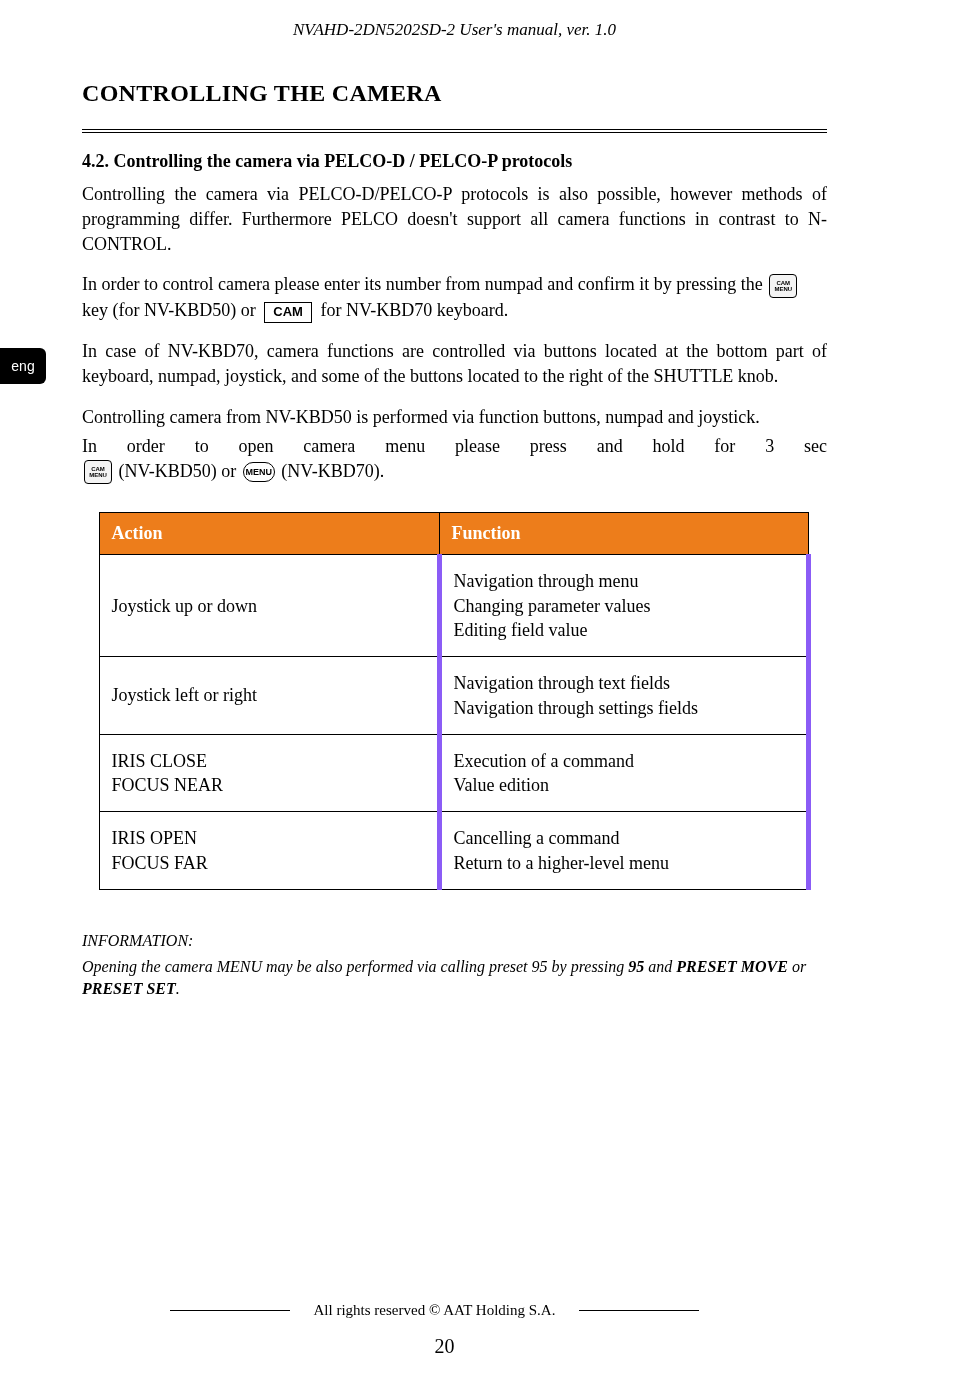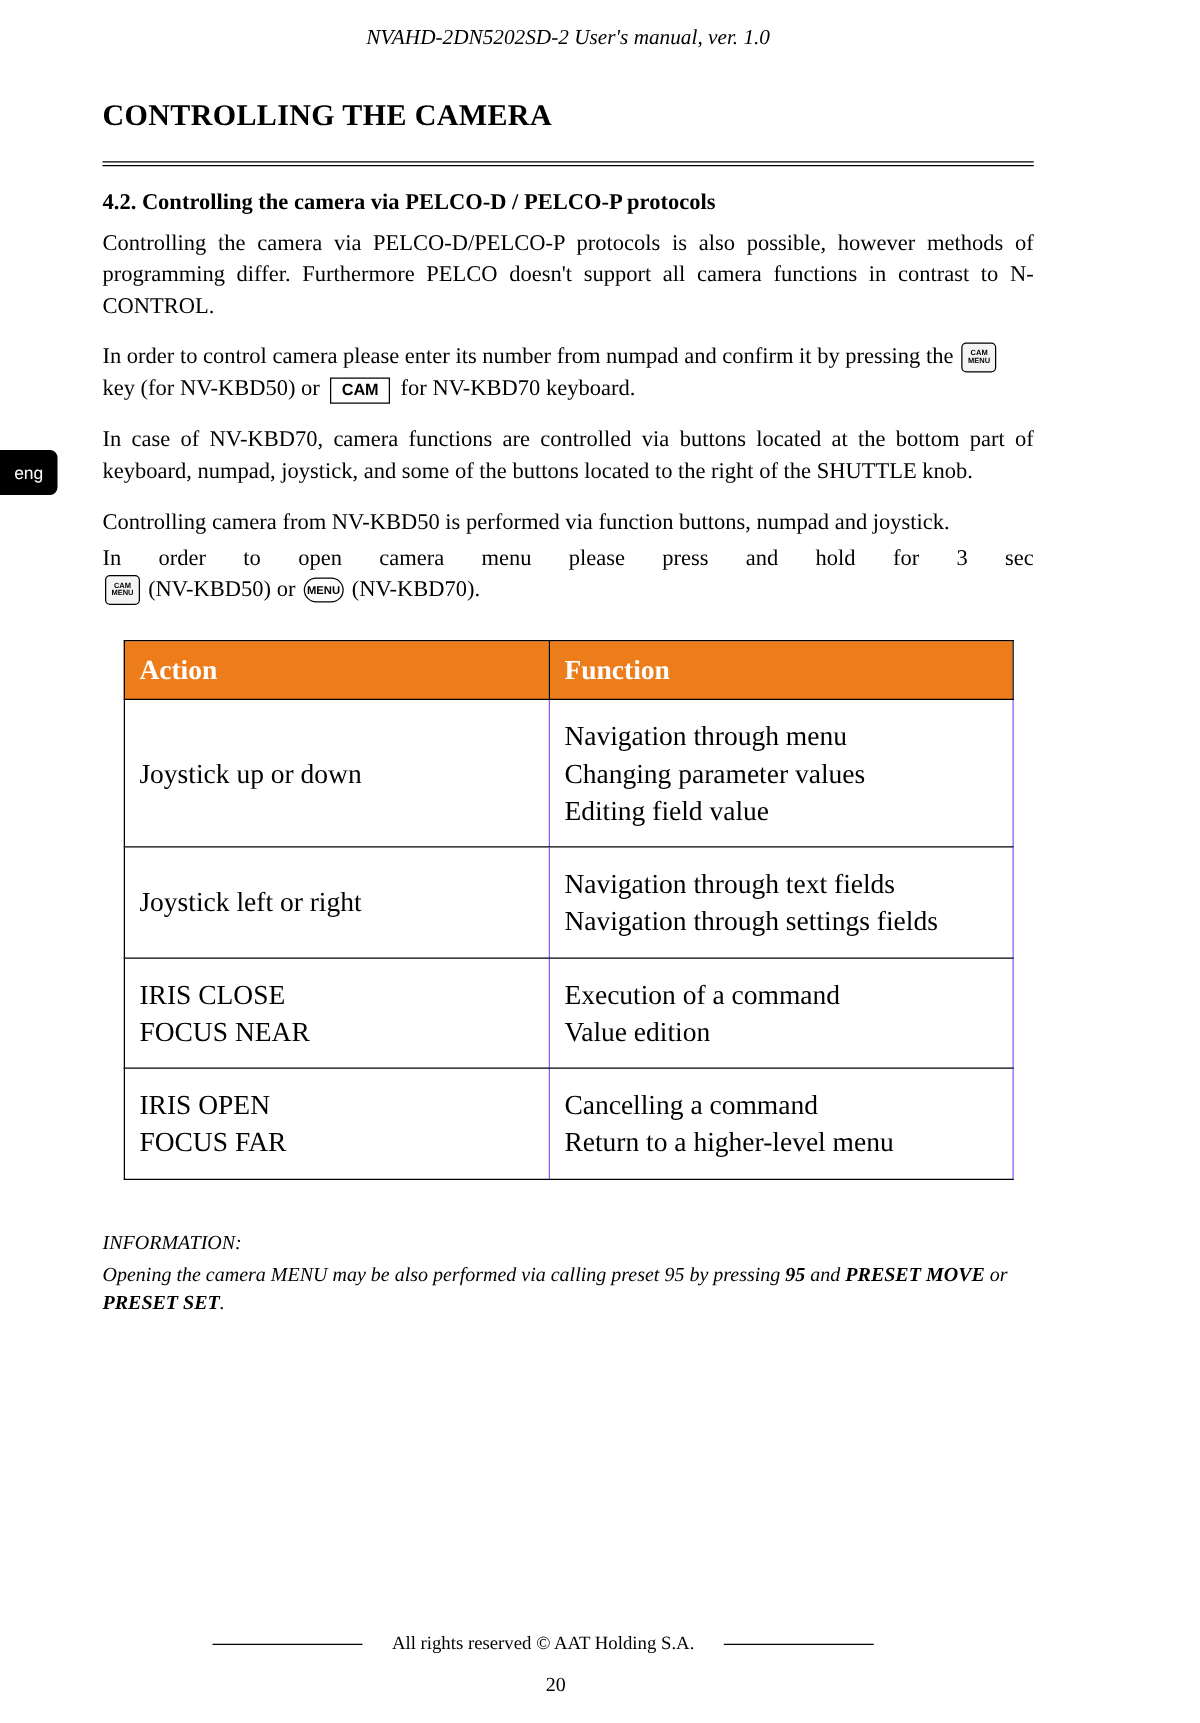--- a/index.html
+++ b/index.html
@@ -40,21 +40,21 @@
     margin: 0 0 10px 0;
   }
   p.body {
     font-size: 18px;
     line-height: 1.38;
     margin: 0 0 16px 0;
     text-align: justify;
   }
   .eng-tab {
     position: absolute;
-    left: 0; top: 360px;
+    left: 0; top: 348px;
     width: 46px; height: 36px;
     background: #000; color: #fff;
     font-family: Arial, Helvetica, sans-serif;
     font-size: 14px;
     display: flex; align-items: center; justify-content: center;
     border-top-right-radius: 6px;
     border-bottom-right-radius: 6px;
   }
   .key-cam-menu {
     display: inline-flex; flex-direction: column;
@@ -81,35 +81,35 @@
     width: 32px; height: 20px;
     border: 1.3px solid #000; border-radius: 10px;
     font-family: Arial, Helvetica, sans-serif; font-weight: bold; font-size: 9px;
     margin: 0 2px;
   }
   .nowrap { white-space: nowrap; }
   .tbl {
     margin: 28px auto 0 auto;
     border-collapse: collapse;
     width: 712px;
-    font-size: 22px;
+    font-size: 18px;
     border-radius: 16px;
   }
   .tbl th {
     background: #ed7d1b;
     color: #fff;
     text-align: left;
     font-weight: bold;
     padding: 10px 12px;
     border: 1px solid #000;
     border-top: 1px solid #000;
   }
   .tbl td {
     border-left: 1px solid #000;
-    border-right: 1px solid #8b5cf6;
+    border-right: 5px solid #8b5cf6;
     border-bottom: 1px solid #000;
     padding: 14px 12px;
     vertical-align: middle;
     line-height: 1.35;
   }
   .tbl td:first-child { width: 340px; }
   .info-block { margin-top: 40px; }
   .info-block p { font-size: 16px; font-style: italic; margin: 0 0 4px 0; line-height: 1.38; }
   .info-block .emib { font-weight: bold; font-style: italic; margin-top: 18px; }
   .footer {
@@ -121,21 +121,21 @@
   .footer-line-wrap {
     display: flex; align-items: center; justify-content: center;
     gap: 24px;
     padding: 0 82px 0 82px;
     margin-left: -20px;
   }
   .footer-line-wrap .hr {
     flex: 0 0 120px; height: 1.5px; background: #000;
   }
   .footer-text { font-size: 15px; }
-  .page-num { margin-top: 16px; font-size: 16px; }
+  .page-num { margin-top: 16px; font-size: 20px; }
 </style>
 </head>
 <body>
 
 <div class="page">
 
   <div class="running-head">NVAHD-2DN5202SD-2 User's manual, ver. 1.0</div>
 
   <div class="section-title">CONTROLLING THE CAMERA</div>
   <div class="rule-dbl"></div>

